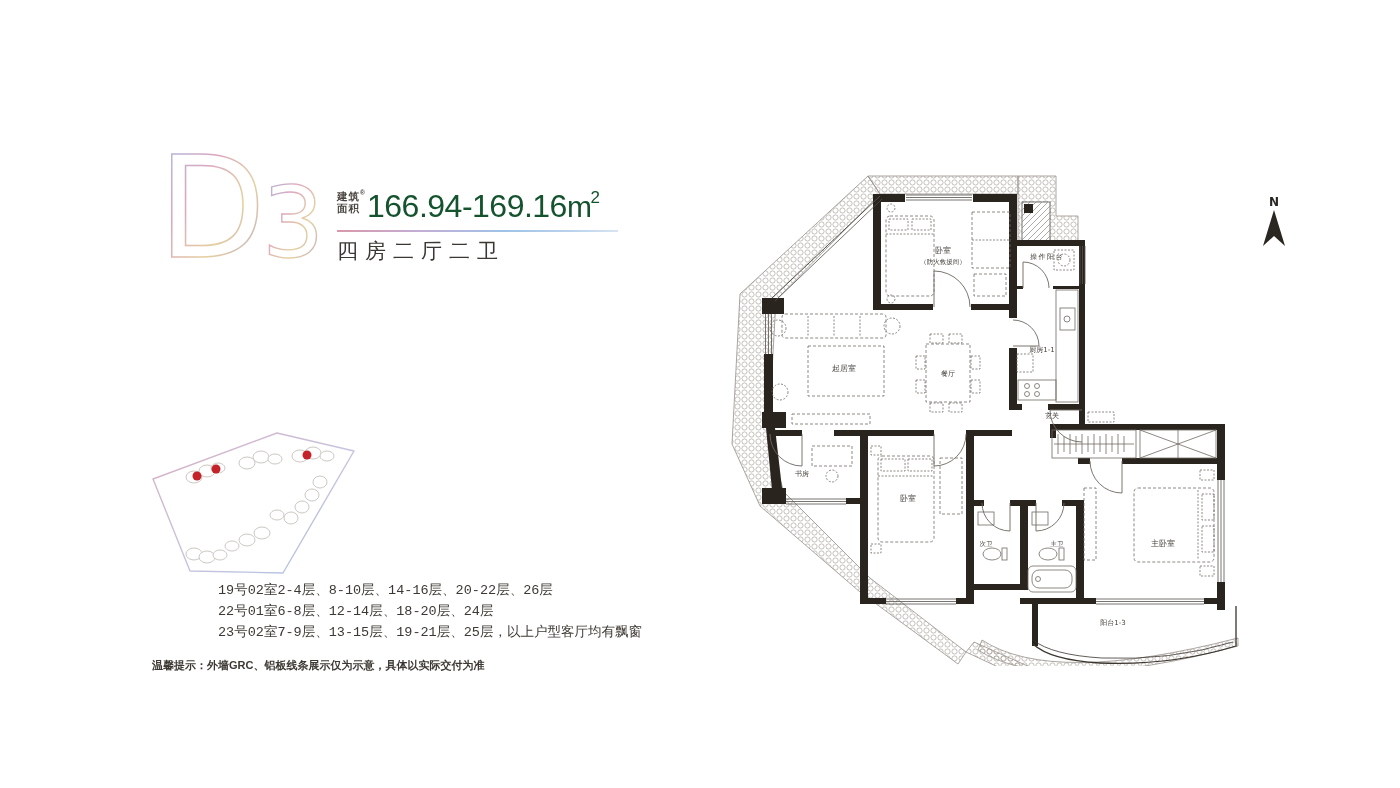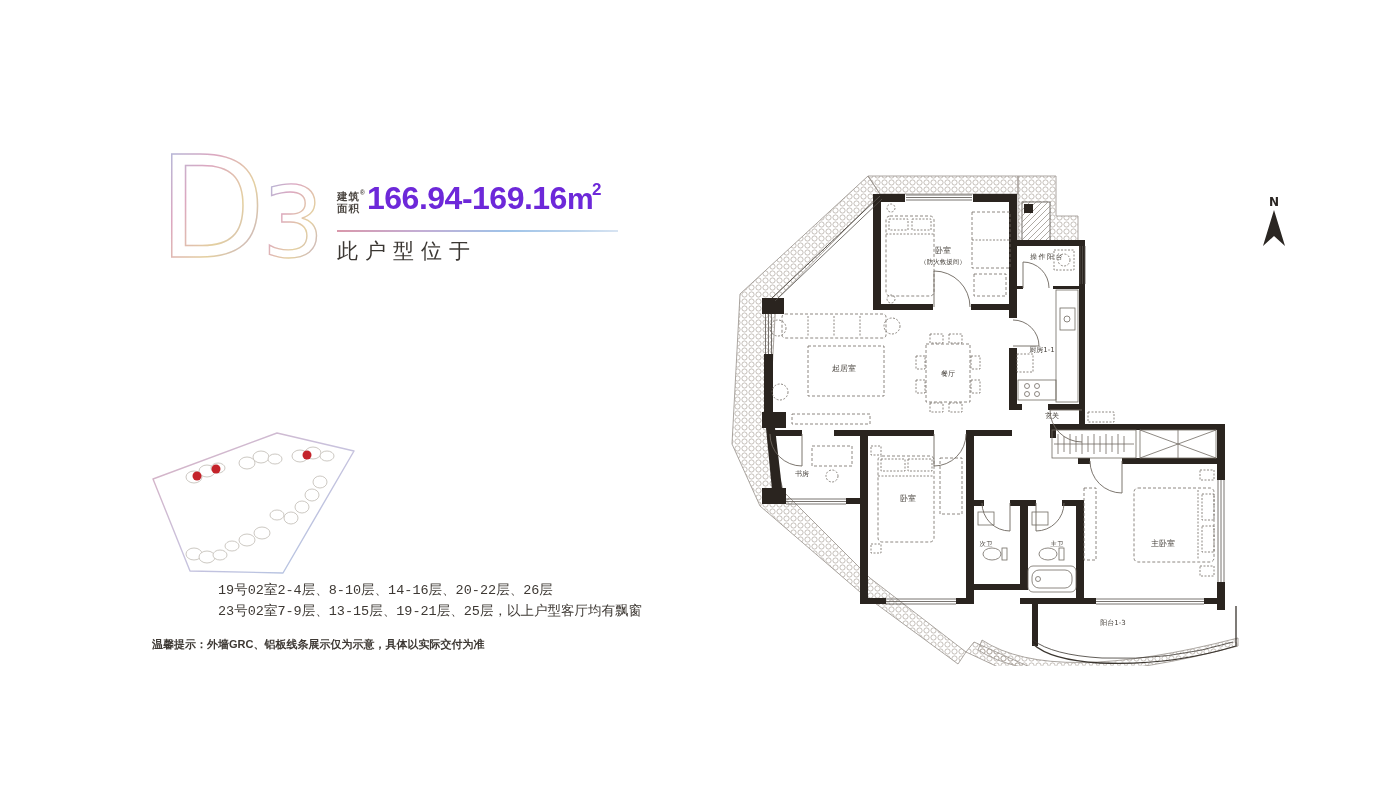--- a/index.html
+++ b/index.html
@@ -6,21 +6,21 @@
   body{
     width:1400px;height:788px;position:relative;overflow:hidden;
     background:#ffffff;color:#3d3833;
     font-family:"Liberation Sans","DejaVu Sans",sans-serif;
   }
   .abs{position:absolute;}
   
   #logo{left:140px;top:146px;width:200px;height:120px;}
   #area-label{left:337px;top:187px;width:34px;font-size:10.5px;line-height:12.5px;letter-spacing:1px;color:#4a4540;font-weight:bold;}
   #area-label sup{font-size:6.5px;letter-spacing:0;}
-  #area-big{left:367px;top:180px;font-size:32px;font-weight:700;letter-spacing:-0.5px;color:#6d28d9;white-space:nowrap;}
+  #area-big{left:367px;top:188px;font-size:32px;font-weight:400;letter-spacing:-0.5px;color:#14532d;white-space:nowrap;}
   #area-big .unit{font-size:30px;}
   #area-big sup{font-size:17px;vertical-align:14px;margin-left:-1px;}
   #grad-underline{left:337px;top:230px;width:281px;height:2px;
     background:linear-gradient(90deg,#d998ab 0%,#c3aed5 30%,#9fc3e8 60%,#bcd4ec 85%,#d8e4f2 100%);}
   #layout-type{left:337px;top:237px;font-size:21px;font-weight:500;letter-spacing:7px;color:#3b3733;white-space:nowrap;}
   
   #loc{left:152px;top:580px;font-size:13.5px;color:#3d3833;}
   #loc .title{font-size:15px;font-weight:bold;margin:0 0 4px 0;}
   #loc .line{margin:0 0 0 66px;line-height:21px;white-space:nowrap;font-family:Liberation Mono, monospace;}
   #loc .tip{font-weight:bold;line-height:22px;font-size:11px;white-space:nowrap;}
@@ -61,21 +61,21 @@
   <span>建筑</span><sup>®</sup><br>
   <span>面积</span>
 </div>
 
 <div id="area-big" class="abs">
   <span>166.94-169.16</span><span class="unit">m</span><sup>2</sup>
 </div>
 
 <div id="grad-underline" class="abs"></div>
 
-<div id="layout-type" class="abs">此户型位于</div>
+<div id="layout-type" class="abs">四房二厅二卫</div>
 
 <svg id="siteplan" class="abs" viewBox="0 0 210 155">
   <defs>
     <linearGradient id="spg" x1="0" y1="0" x2="1" y2="1">
       <stop offset="0" stop-color="#d9aebf"></stop>
       <stop offset="0.5" stop-color="#c9c2dd"></stop>
       <stop offset="1" stop-color="#aec4e3"></stop>
     </linearGradient>
   </defs>
   <polygon points="127,8 204,26 133,148 40,146 3,54" fill="#ffffff" stroke="url(#spg)" stroke-width="1.4" stroke-linejoin="round"></polygon>
@@ -103,20 +103,21 @@
   </g>
   <g fill="#c4232a">
     <circle cx="47" cy="51" r="4.5"></circle>
       <circle cx="66" cy="44" r="4.5"></circle>
       <circle cx="157" cy="30" r="4.5"></circle>
   </g>
 </svg>
 
 <div id="loc" class="abs">
   <p class="line">19号02室2-4层、8-10层、14-16层、20-22层、26层</p>
+  <p class="line">22号01室6-8层、12-14层、18-20层、24层</p>
   <p class="line">23号02室7-9层、13-15层、19-21层、25层，以上户型客厅均有飘窗</p>
   <p class="tip">温馨提示：外墙GRC、铝板线条展示仅为示意，具体以实际交付为准</p>
 </div>
 
 <svg id="plan" class="abs" viewBox="0 0 542 508">
   <defs>
     <pattern id="hc" width="7" height="7" patternUnits="userSpaceOnUse">
       <circle cx="3.5" cy="3.5" r="2.6" fill="none" stroke="#aaa49c" stroke-width="0.7"></circle>
     </pattern>
     <pattern id="diag" width="6" height="6" patternUnits="userSpaceOnUse">

